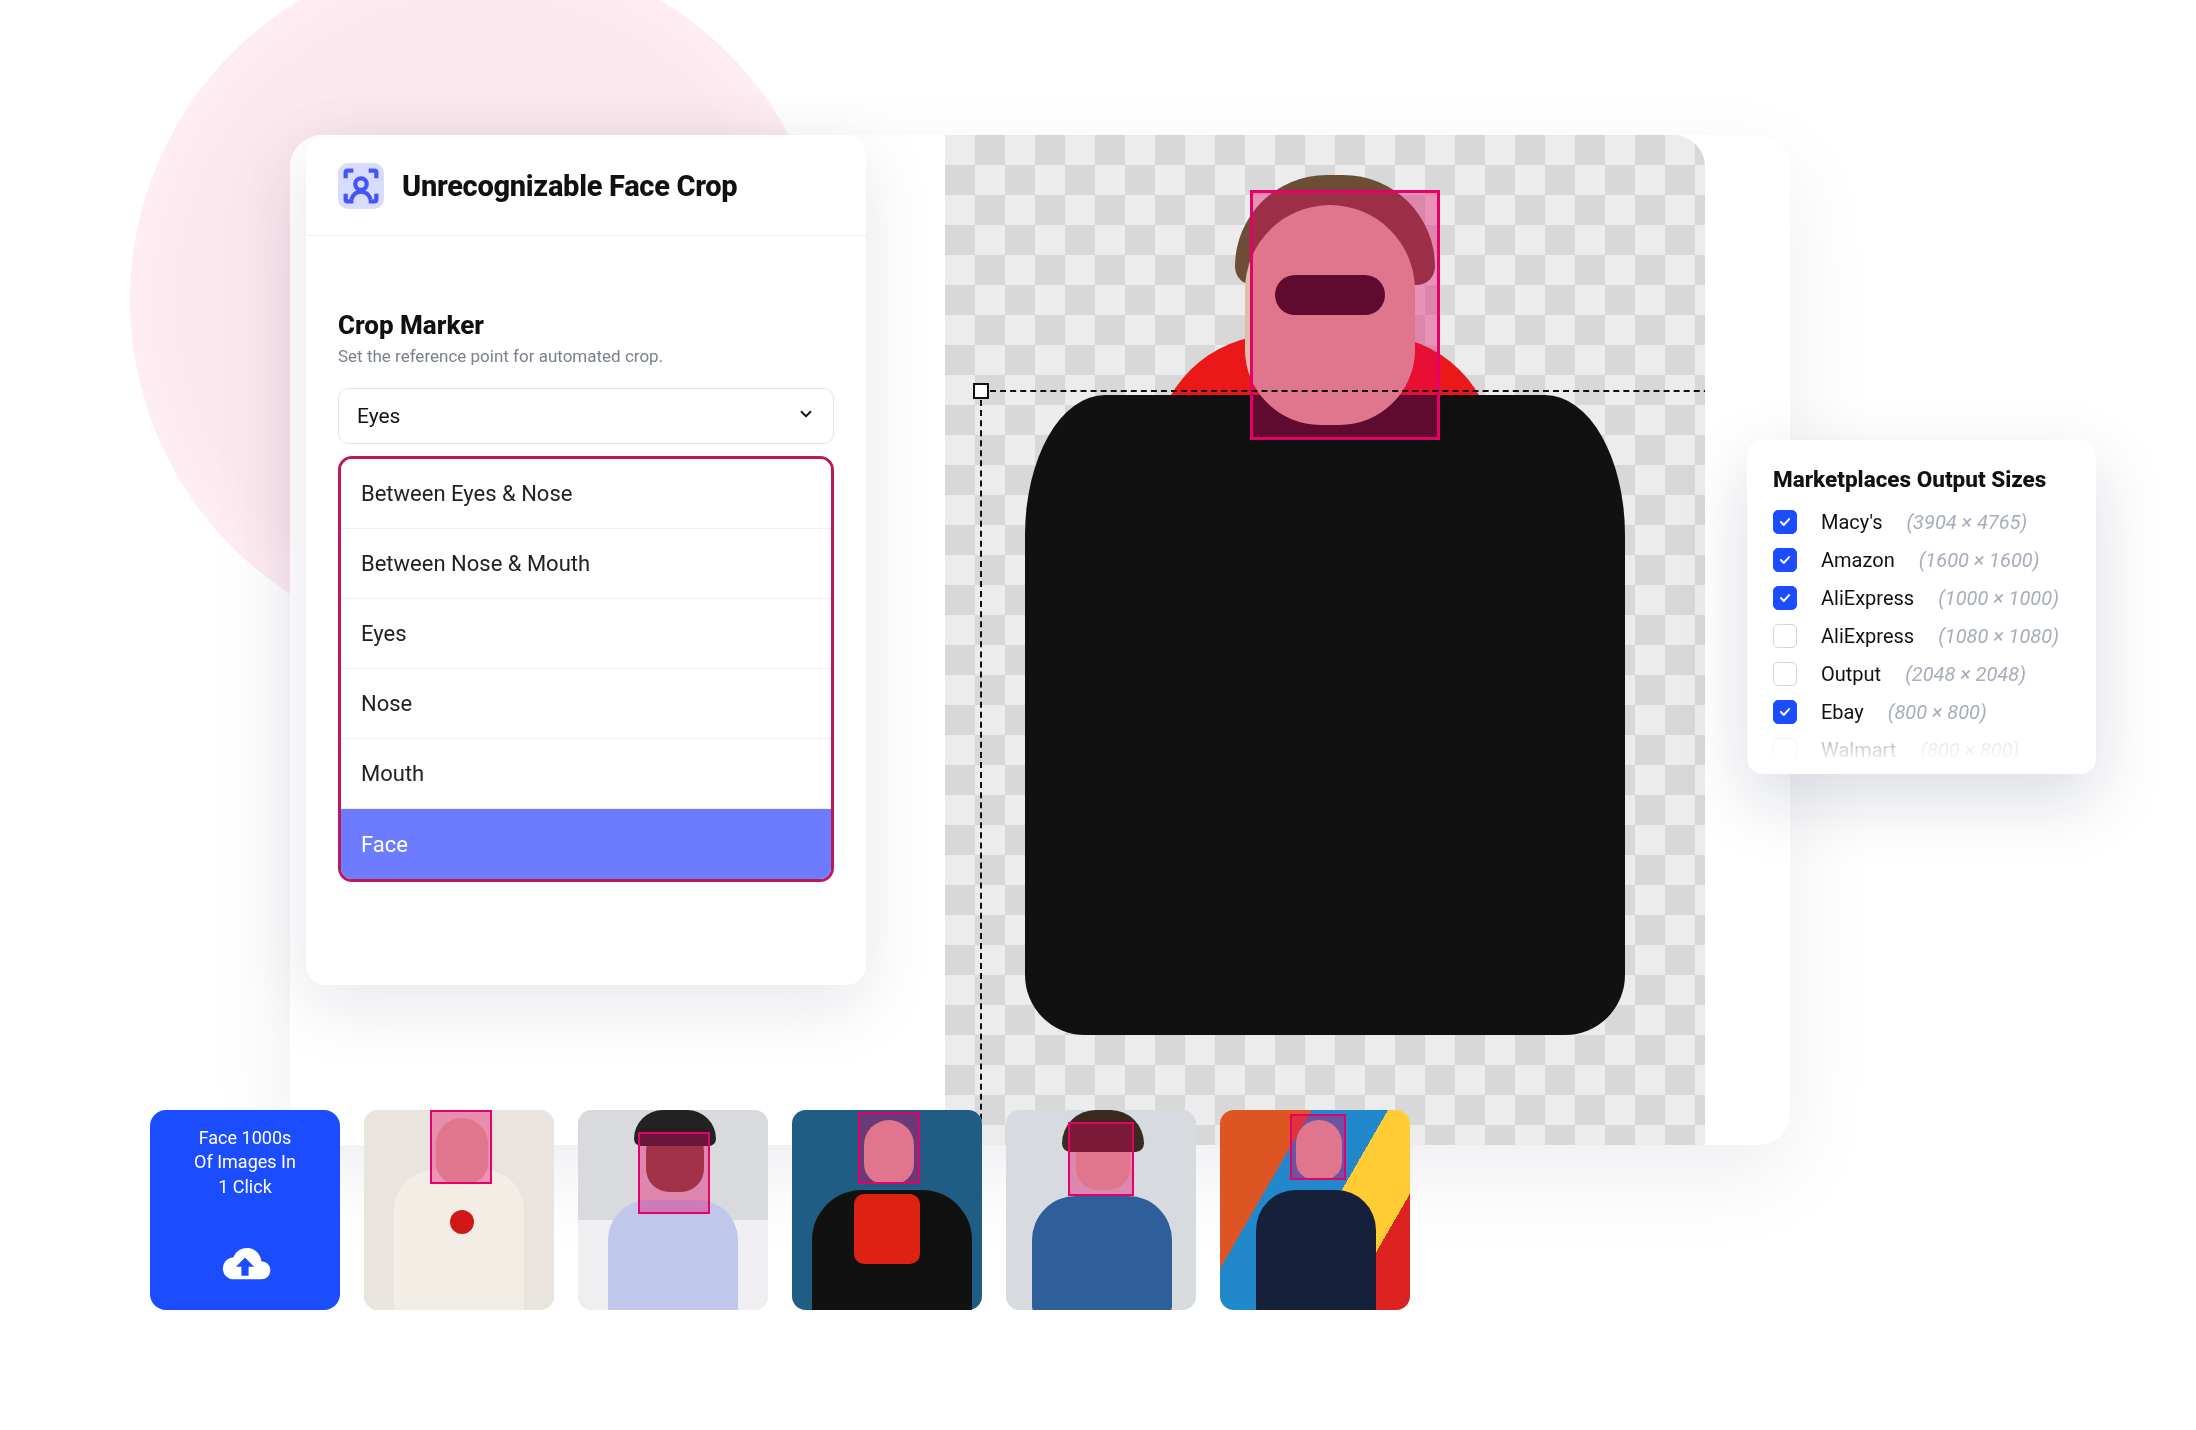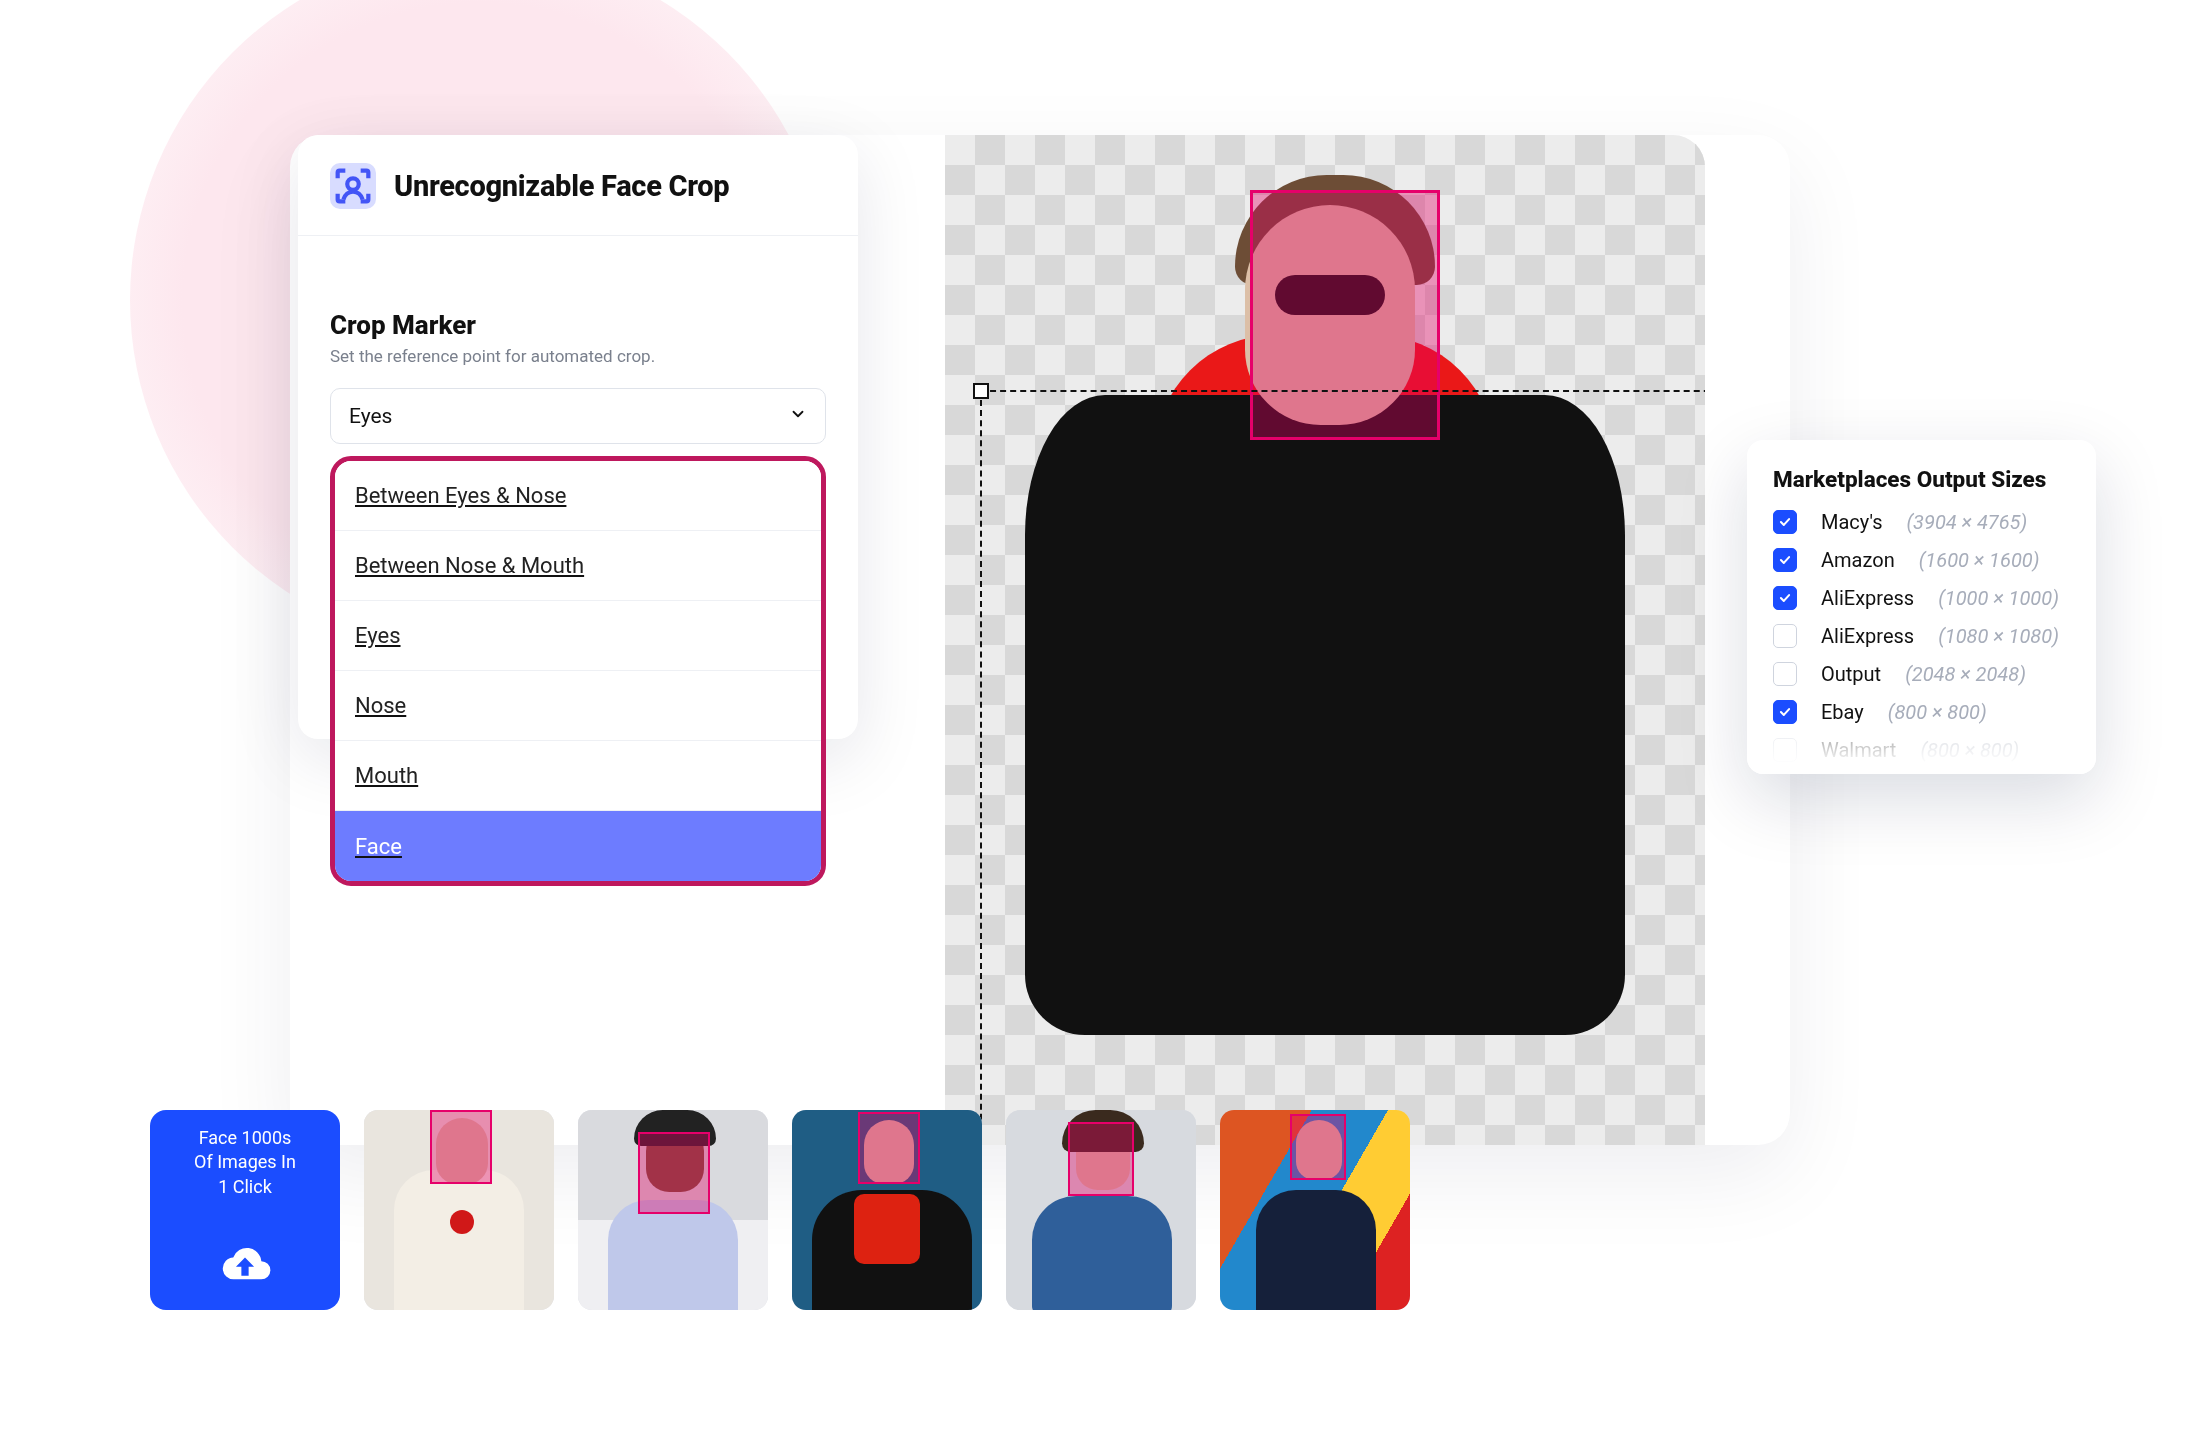--- a/index.html
+++ b/index.html
@@ -135,24 +135,24 @@
     top: 25px;
     width: 190px;
     height: 250px;
     background: rgba(230, 0, 100, 0.38);
     border: 3px solid #e6006a;
   }
 
   
   .panel {
     position: absolute;
-    left: 298px;
+    left: 306px;
     top: 135px;
     width: 560px;
-    height: 604px;
+    height: 850px;
     background: #fff;
     border-radius: 20px;
     box-shadow: 0 20px 70px rgba(10,20,60,0.10);
     z-index: 3;
   }
   .panel-header {
     display: flex;
     align-items: center;
     gap: 18px;
     padding: 28px 32px 26px;
@@ -200,24 +200,23 @@
     align-items: center;
     justify-content: space-between;
     font-size: 21px;
     color: #111;
     background: #fff;
     cursor: pointer;
     margin-bottom: 12px;
   }
 
   .options {
-    border: 5px solid #be185d;
-    border-radius: 21px;
+    border: 3px solid #be185d;
+    border-radius: 14px;
     overflow: hidden;
-    text-decoration: underline;
   }
   .option {
     height: 70px;
     display: flex;
     align-items: center;
     padding: 0 20px;
     font-size: 22px;
     color: #222;
     background: #fff;
     border-bottom: 1px solid #eef0f4;

